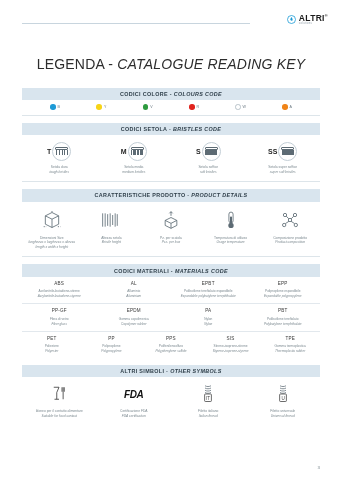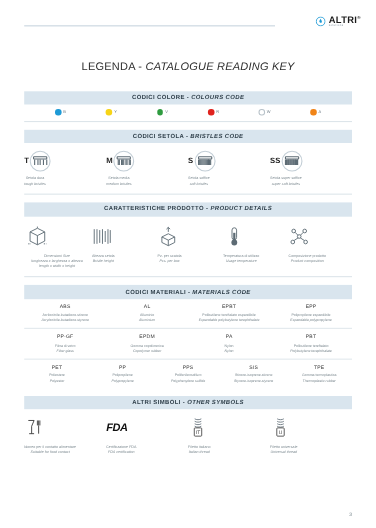--- a/index.html
+++ b/index.html
@@ -31,21 +31,21 @@
   }
   .logo-tm { font-size: 4px; vertical-align: super; color: #1b1b1b; }
   .logo-sub {
     font-size: 2.6px; letter-spacing: .35px; color: #8b9aa5;
     margin-top: .5px;
   }
 
   
   .title {
     text-align: center; margin-top: 22px;
-    font-size: 10px; letter-spacing: .2px; color: #2d2d2d;
+    font-size: 14px; letter-spacing: .2px; color: #2d2d2d;
   }
   .title .it { font-style: italic; }
 
   
   .section { margin: 0 22px; }
   .band {
     background: #d9e5ee;
     text-align: center;
     font-size: 5.4px;
     letter-spacing: .35px;
@@ -59,21 +59,21 @@
 
   
   .colours { display: flex; justify-content: space-between; padding: 4px 10px 5px; }
   .colour-item { display: flex; align-items: center; gap: 2px; width: 46px; justify-content: center; }
   .dot { width: 5.5px; height: 5.5px; border-radius: 50%; display: block; }
   .dot.ring { border: .6px solid #b9c3ca; }
   .colour-code { font-size: 3.6px; color: #6d7b85; }
 
   
   .cells { display: flex; }
-  .cell { flex: 1; display: flex; flex-direction: column; align-items: flex-start; }
+  .cell { flex: 1; display: flex; flex-direction: column; align-items: center; }
   .bristle-icon { display: flex; align-items: center; gap: 1px; height: 22px; }
   .bristle-letter { font-size: 7px; font-weight: bold; color: #1f1f1f; }
   .brush-circle {
     width: 19px; height: 19px; border-radius: 50%;
     border: .7px solid #c3ced6;
     display: flex; align-items: center; justify-content: center;
   }
   .brush { position: relative; width: 13px; height: 9px; }
   .brush-back { position: absolute; left: 0; top: 0; width: 13px; height: 3px;
     background: #fff; border: .7px solid #5d6b74; border-radius: 1px; }

